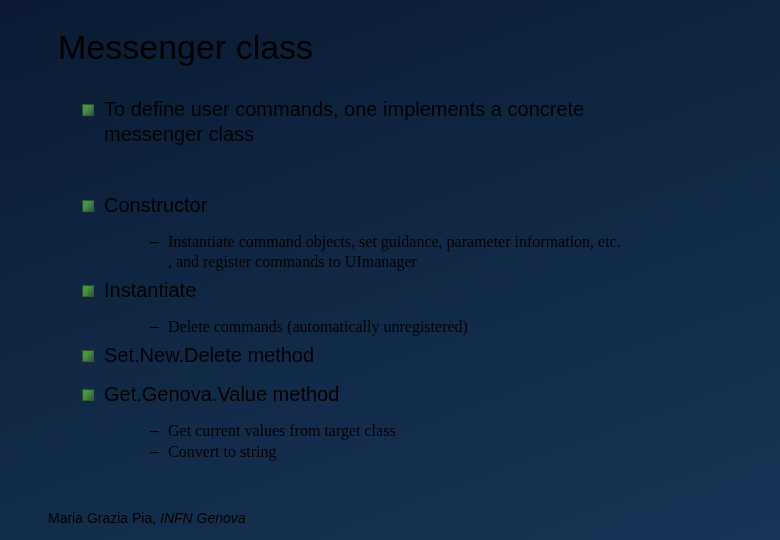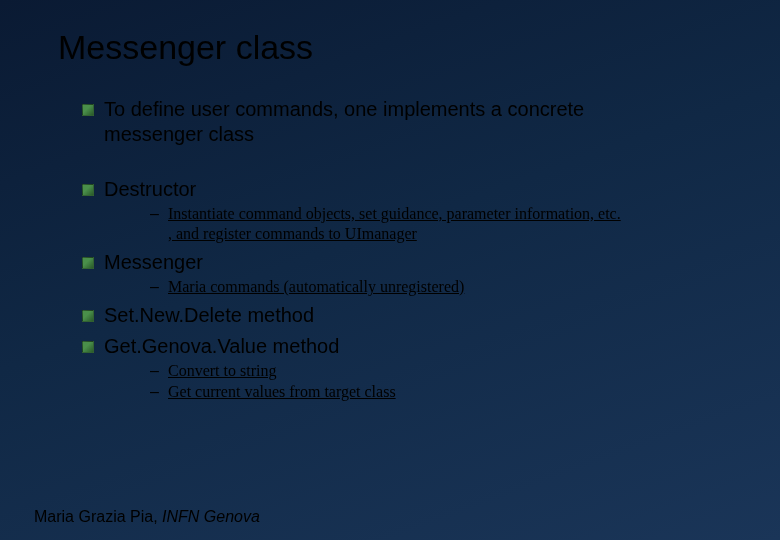--- a/index.html
+++ b/index.html
@@ -33,103 +33,102 @@
   }
   ul.top > li {
     position: relative;
     padding-left: 22px;
     margin-bottom: 6px;
     font-size: 20px;
     color: #000;
     line-height: 1.25;
   }
   ul.top > li.gap {
-    margin-bottom: 30px;
+    margin-bottom: 46px;
   }
   ul.top > li::before {
     content: "";
     position: absolute;
     left: 0;
     top: 7px;
     width: 10px;
     height: 10px;
     background: linear-gradient(135deg, #4a8f4a 40%, #2a5a2a 100%);
     border: 1px solid rgba(0,0,0,0.3);
   }
   ul.sub {
     list-style: none;
     padding: 0;
-    margin: 2px 0 4px 46px;
-    text-decoration: underline;
+    margin: 14px 0 4px 46px;
   }
   ul.sub > li {
     position: relative;
     padding-left: 18px;
     font-size: 16px;
     color: #000;
     font-family: "Times New Roman", Times, serif;
     line-height: 1.25;
     margin-bottom: 1px;
   }
   ul.sub > li::before {
     content: "–";
     position: absolute;
     left: 0;
     top: 0;
     font-family: Arial, sans-serif;
   }
   .footer {
     position: absolute;
-    left: 34px;
+    left: 48px;
     bottom: 14px;
-    font-size: 16px;
+    font-size: 14px;
     color: #000;
     font-family: Arial, Helvetica, sans-serif;
   }
   .footer .inst {
     font-style: italic;
   }
 </style>
 </head>
 <body>
 
 <div class="slide">
   <h1 class="title">Messenger class</h1>
 
   <ul class="top">
 
     <li class="gap">
       <span>To define user commands, one implements a concrete messenger class</span>
     </li>
 
     <li>
-      <span>Destructor</span>
+      <span>Constructor</span>
       <ul class="sub">
         <li>Instantiate command objects, set guidance, parameter information, etc. , and register commands to UImanager</li>
       </ul>
     </li>
 
     <li>
-      <span>Messenger</span>
+      <span>Instantiate</span>
       <ul class="sub">
-        <li>Maria commands (automatically unregistered)</li>
+        <li>Delete commands (automatically unregistered)</li>
       </ul>
     </li>
 
     <li>
       <span>Set.New.Delete method</span>
       <ul class="sub">
       </ul>
     </li>
 
     <li>
       <span>Get.Genova.Value method</span>
       <ul class="sub">
+        <li>Get current values from target class</li>
         <li>Convert to string</li>
-        <li>Get current values from target class</li>
       </ul>
     </li>
 
   </ul>
 
   <div class="footer">
     <span>Maria Grazia Pia, </span><span class="inst">INFN Genova</span>
   </div>
 </div>
 

